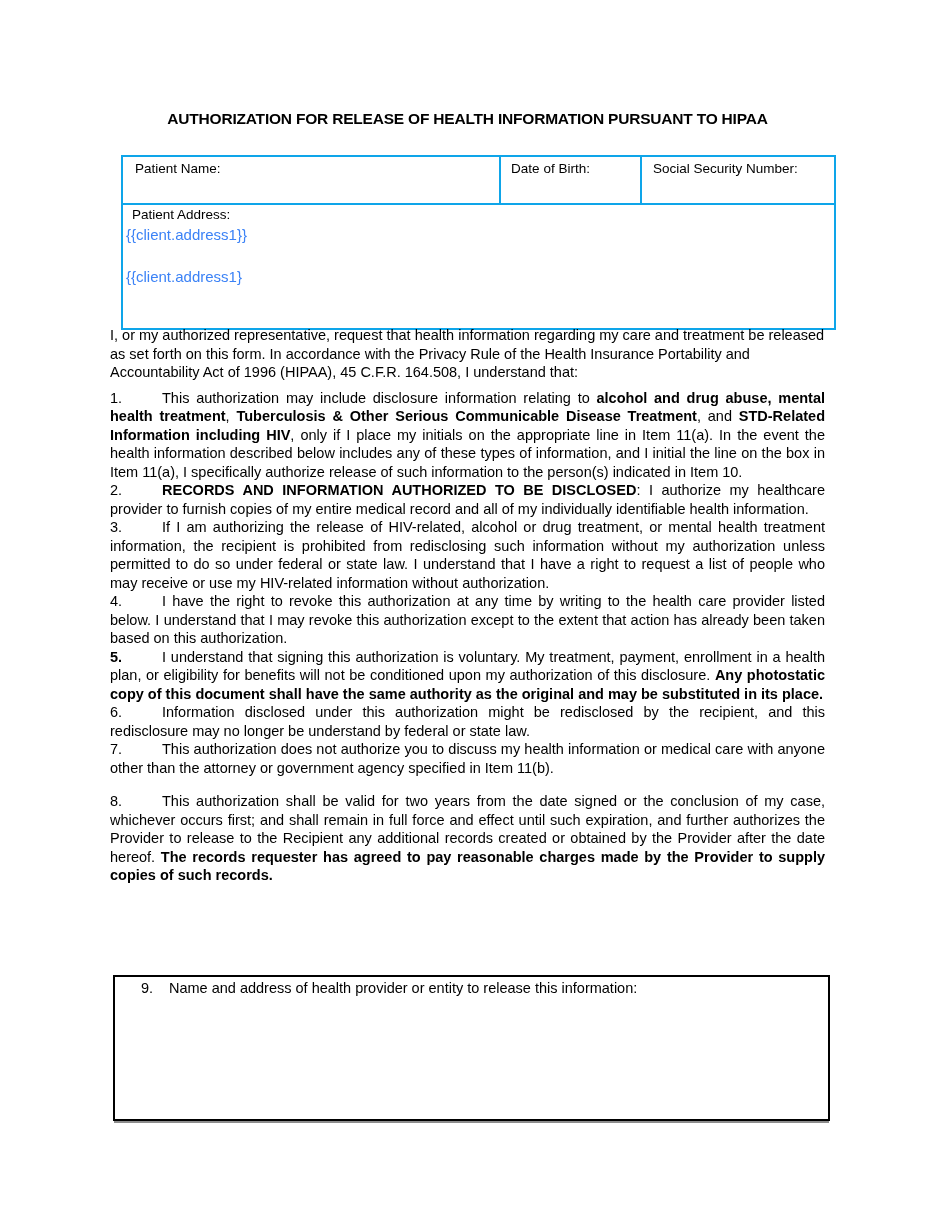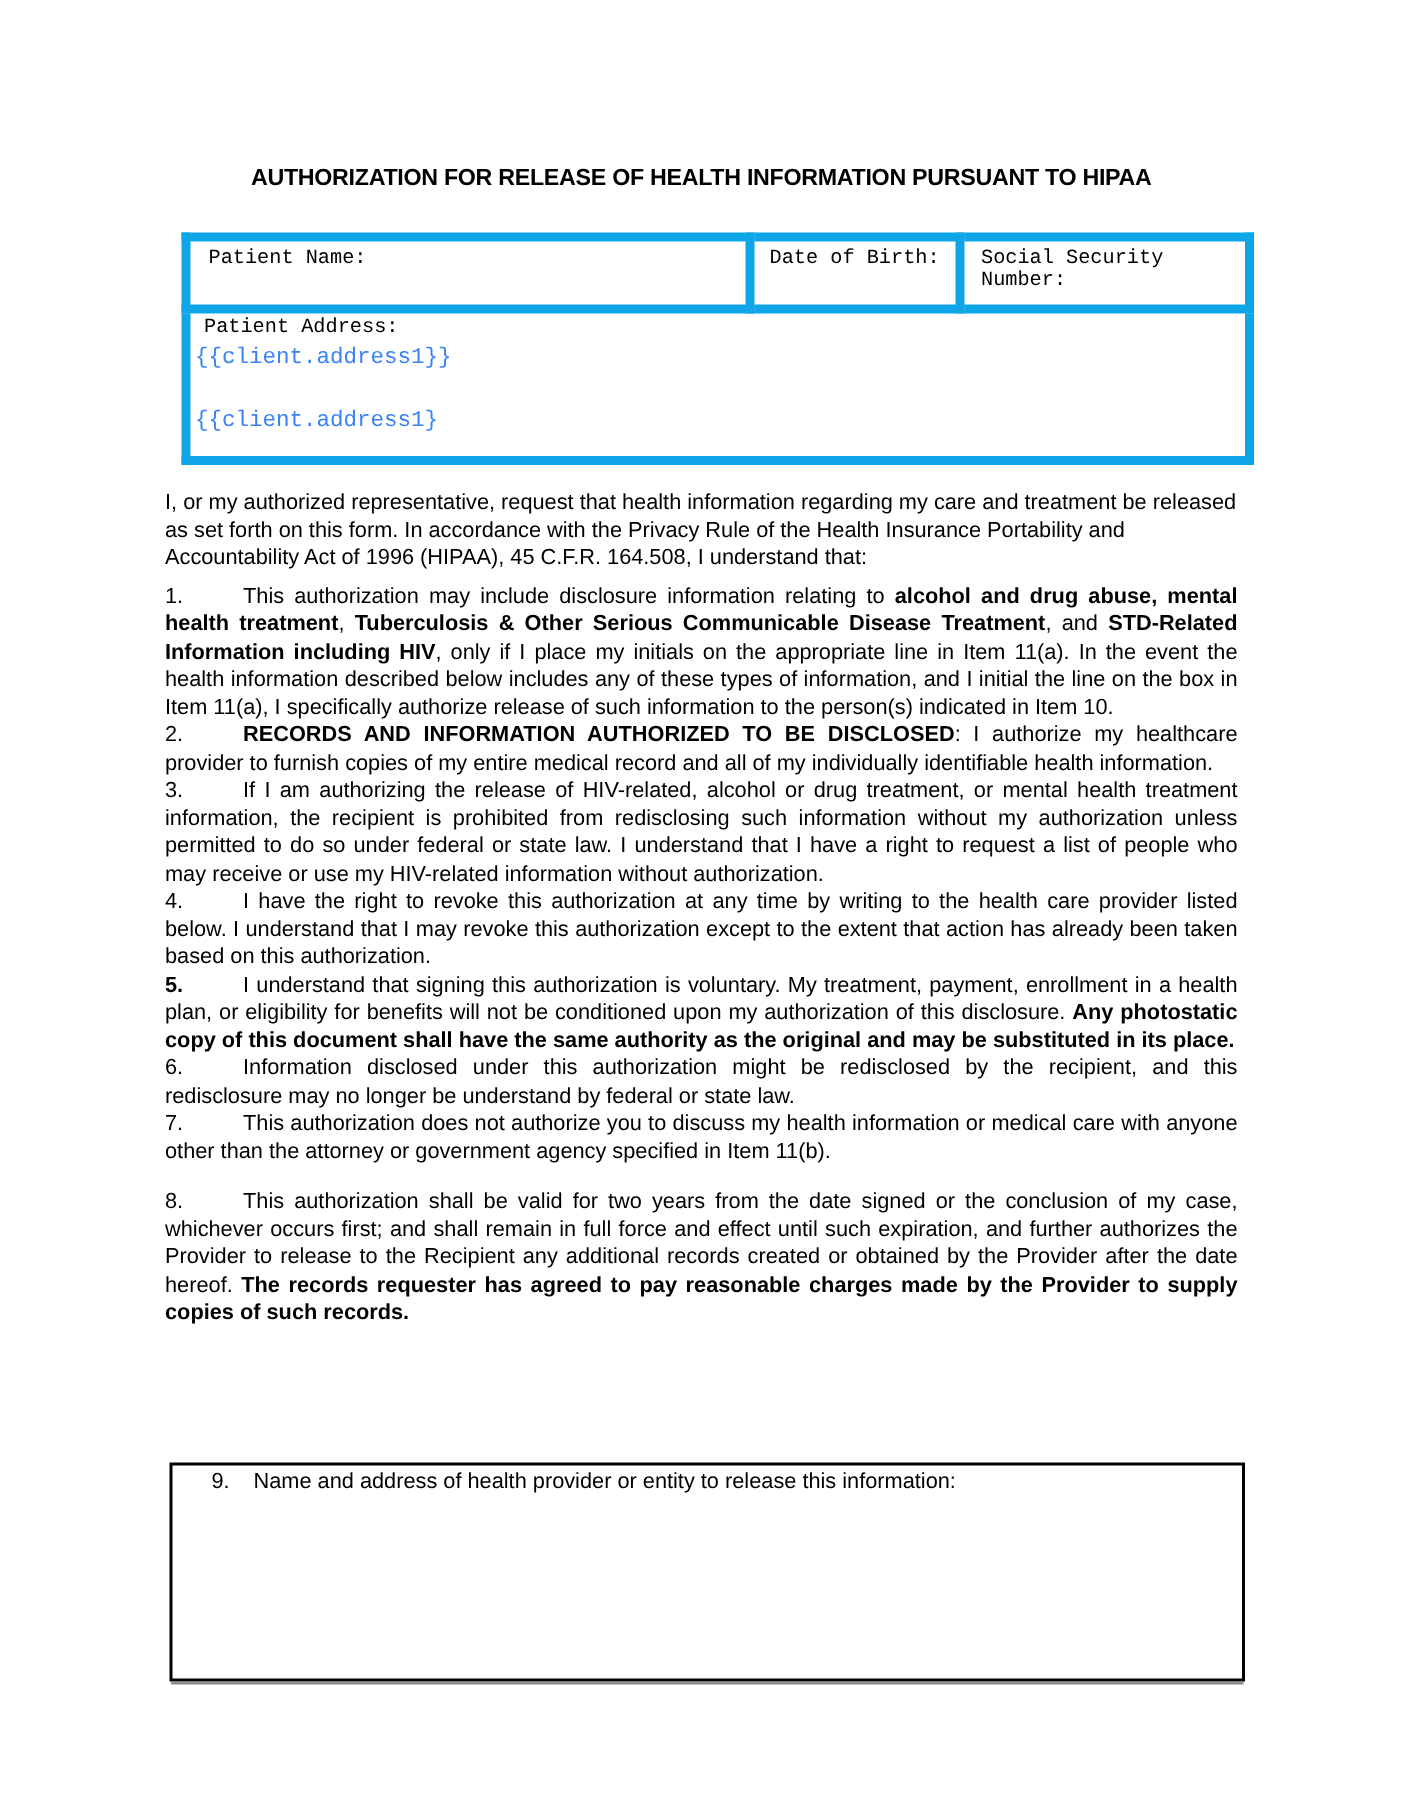--- a/index.html
+++ b/index.html
@@ -19,29 +19,29 @@
     font-size:15.5px;
     letter-spacing:-0.2px;
   }
   table.patient-table {
     position:absolute; top:155px; left:121px;
     width:715px;
     border-collapse:collapse;
     table-layout:fixed;
   }
   table.patient-table td {
-    border:6px solid #0ea5e9;
+    border:2px solid #0ea5e9;
     vertical-align:top;
-    font-family:Liberation Mono, monospace;
+    font-family:Liberation Sans, sans-serif;
     font-size:13.5px;
   }
   td.cell-name  { width:376px; height:48px; padding:4px 4px 0 12px; }
   td.cell-dob   { width:140px; padding:4px 4px 0 10px; }
   td.cell-ssn   { width:193px; padding:4px 4px 0 11px; }
-  td.cell-address { height:101px; padding:2px 4px 2px 3px; }
+  td.cell-address { height:125px; padding:2px 4px 2px 3px; }
   .addr-label { display:block; margin-left:6px; font-size:13.5px; }
   .addr-val { display:block; font-size:15px; line-height:21px; margin-top:2px; color:#3b82f6; }
   .addr-val.second { margin-top:21px; }
   .content {
     position:absolute; top:326px; left:110px;
     width:715px;
     font-size:14.5px;
     line-height:18.5px;
   }
   .content p { margin:0; }

